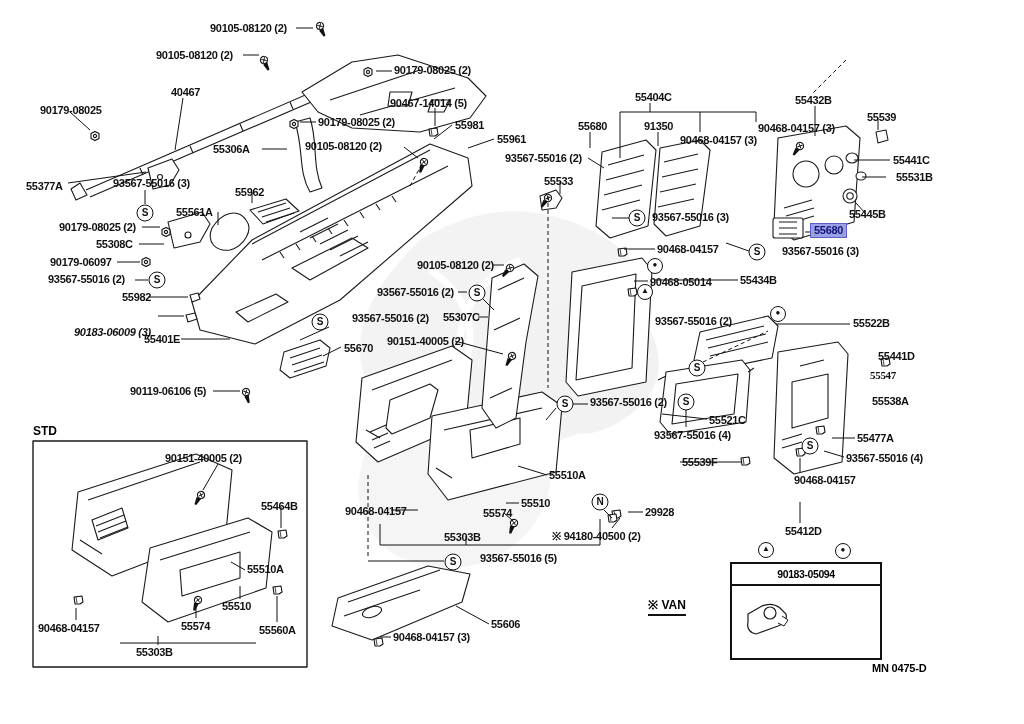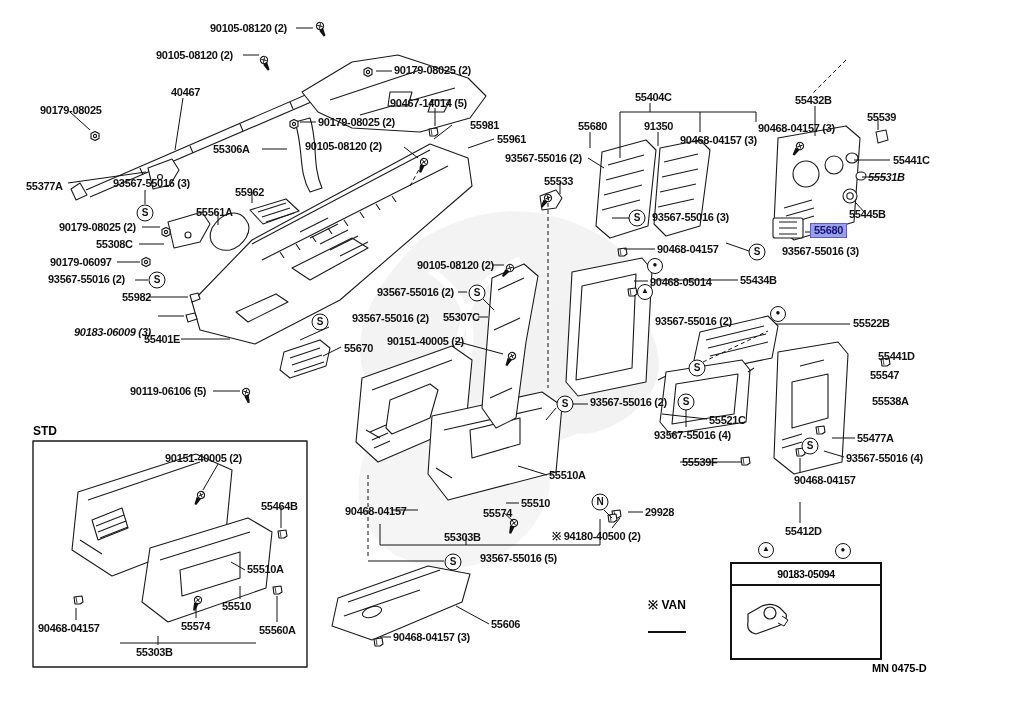--- a/index.html
+++ b/index.html
@@ -11,21 +11,21 @@
   .plabel.hl{background:var(--hlbg,#9ba0e6);border:1px solid #5a5fc7;color:#14147a;
              padding:0 3px 1px 3px;margin:-1px 0 0 -4px;}
   .callout{position:absolute;width:15px;height:15px;border:1.6px solid #111;border-radius:50%;
            background:#fff;color:#111;font:bold 10px/13px "Liberation Sans",sans-serif;
            text-align:center;transform:translate(-50%,-50%);z-index:4;}
   .symbol{position:absolute;width:14px;height:14px;border:1.4px solid #111;border-radius:50%;
           background:#fff;color:#111;text-align:center;font-size:8px;line-height:12px;
           transform:translate(-50%,-50%);z-index:4;}
   .std-label{position:absolute;left:33px;top:424px;font:bold 12px "Liberation Sans",sans-serif;}
   .van-note{position:absolute;left:648px;top:596px;font:bold 12px "Liberation Sans",sans-serif;
-            border-bottom:2px solid #111;padding-bottom:18px;}
+            border-bottom:2px solid #111;padding-bottom:1px;}
   .ref-code{position:absolute;left:872px;top:662px;font:bold 11px "Liberation Sans",sans-serif;
             letter-spacing:-0.2px;}
   .van-table{position:absolute;left:730px;top:562px;width:148px;height:94px;
              border:2px solid #111;display:flex;z-index:3;background:#fff;}
   .van-col{flex:1;display:flex;flex-direction:column;}
   .van-col + .van-col{border-left:2px solid #111;}
   .van-part{height:20px;border-bottom:2px solid #111;display:flex;align-items:center;
             justify-content:center;font:bold 10.5px "Liberation Sans",sans-serif;letter-spacing:-0.4px;}
   .van-art{flex:1;position:relative;}
   .van-art svg{position:absolute;left:0;top:0;}
@@ -227,29 +227,29 @@
     </g>
   </svg>
 
   <div style="position:absolute;left:0;top:0;width:1024px;height:724px;">
       <div class="plabel" style="left: 210px; top: 22px;">90105-08120 (2)</div>
       <div class="plabel" style="left: 156px; top: 49px;">90105-08120 (2)</div>
       <div class="plabel" style="left: 394px; top: 64px;">90179-08025 (2)</div>
       <div class="plabel" style="left: 171px; top: 86px;">40467</div>
       <div class="plabel" style="left: 390px; top: 97px;">90467-14014 (5)</div>
       <div class="plabel" style="left: 318px; top: 116px;">90179-08025 (2)</div>
-      <div class="plabel" style="left: 470px; top: 119px; text-align: right;">55981</div>
+      <div class="plabel" style="left: 455px; top: 119px; text-align: right;">55981</div>
       <div class="plabel" style="left: 305px; top: 140px;">90105-08120 (2)</div>
       <div class="plabel" style="left: 213px; top: 143px;">55306A</div>
       <div class="plabel" style="left: 497px; top: 133px;">55961</div>
       <div class="plabel" style="left: 40px; top: 104px;">90179-08025</div>
       <div class="plabel" style="left: 26px; top: 180px;">55377A</div>
       <div class="plabel" style="left: 113px; top: 177px;">93567-55016 (3)</div>
       <div class="plabel" style="left: 235px; top: 186px;">55962</div>
-      <div class="plabel" style="left: 196px; top: 206px; text-align: center;">55561A</div>
+      <div class="plabel" style="left: 176px; top: 206px; text-align: center;">55561A</div>
       <div class="plabel" style="left: 59px; top: 221px;">90179-08025 (2)</div>
       <div class="plabel" style="left: 96px; top: 238px;">55308C</div>
       <div class="plabel" style="left: 50px; top: 256px;">90179-06097</div>
       <div class="plabel" style="left: 48px; top: 273px;">93567-55016 (2)</div>
       <div class="plabel" style="left: 122px; top: 291px;">55982</div>
       <div class="plabel" style="left: 74px; top: 326px; font-style: italic;">90183-06009 (3)</div>
       <div class="plabel" style="left: 144px; top: 333px;">55401E</div>
       <div class="plabel" style="left: 130px; top: 385px;">90119-06106 (5)</div>
       <div class="plabel" style="left: 417px; top: 259px;">90105-08120 (2)</div>
       <div class="plabel" style="left: 377px; top: 286px;">93567-55016 (2)</div>
@@ -264,28 +264,28 @@
       <div class="plabel" style="left: 795px; top: 94px; text-align: center;">55432B</div>
       <div class="plabel" style="left: 758px; top: 122px;">90468-04157 (3)</div>
       <div class="plabel" style="left: 867px; top: 111px;">55539</div>
       <div class="plabel" style="left: 505px; top: 152px;">93567-55016 (2)</div>
       <div class="plabel" style="left: 544px; top: 175px;">55533</div>
       <div class="plabel" style="left: 652px; top: 211px;">93567-55016 (3)</div>
       <div class="plabel" style="left: 657px; top: 243px;">90468-04157</div>
       <div class="plabel" style="left: 650px; top: 276px;">90468-05014</div>
       <div class="plabel" style="left: 740px; top: 274px;">55434B</div>
       <div class="plabel" style="left: 893px; top: 154px;">55441C</div>
-      <div class="plabel" style="left: 868px; top: 171px; font-style: italic;">55531B</div>
+      <div class="plabel" style="left: 896px; top: 171px;">55531B</div>
       <div class="plabel" style="left: 849px; top: 208px;">55445B</div>
       <div class="plabel hl" style="left: 814px; top: 224px;">55680</div>
       <div class="plabel" style="left: 782px; top: 245px;">93567-55016 (3)</div>
       <div class="plabel" style="left: 853px; top: 317px;">55522B</div>
       <div class="plabel" style="left: 655px; top: 315px;">93567-55016 (2)</div>
       <div class="plabel" style="left: 878px; top: 350px; text-align: center;">55441D</div>
-      <div class="plabel" style="left: 870px; top: 369px;">55547</div>
+      <div class="plabel" style="left: 870px; top: 369px; font-family: Liberation Serif, serif;">55547</div>
       <div class="plabel" style="left: 872px; top: 395px;">55538A</div>
       <div class="plabel" style="left: 857px; top: 432px;">55477A</div>
       <div class="plabel" style="left: 846px; top: 452px;">93567-55016 (4)</div>
       <div class="plabel" style="left: 794px; top: 474px;">90468-04157</div>
       <div class="plabel" style="left: 785px; top: 525px;">55412D</div>
       <div class="plabel" style="left: 709px; top: 414px;">55521C</div>
       <div class="plabel" style="left: 654px; top: 429px;">93567-55016 (4)</div>
       <div class="plabel" style="left: 682px; top: 456px;">55539F</div>
       <div class="plabel" style="left: 645px; top: 506px;">29928</div>
       <div class="plabel" style="left: 552px; top: 530px;">※ 94180-40500 (2)</div>

